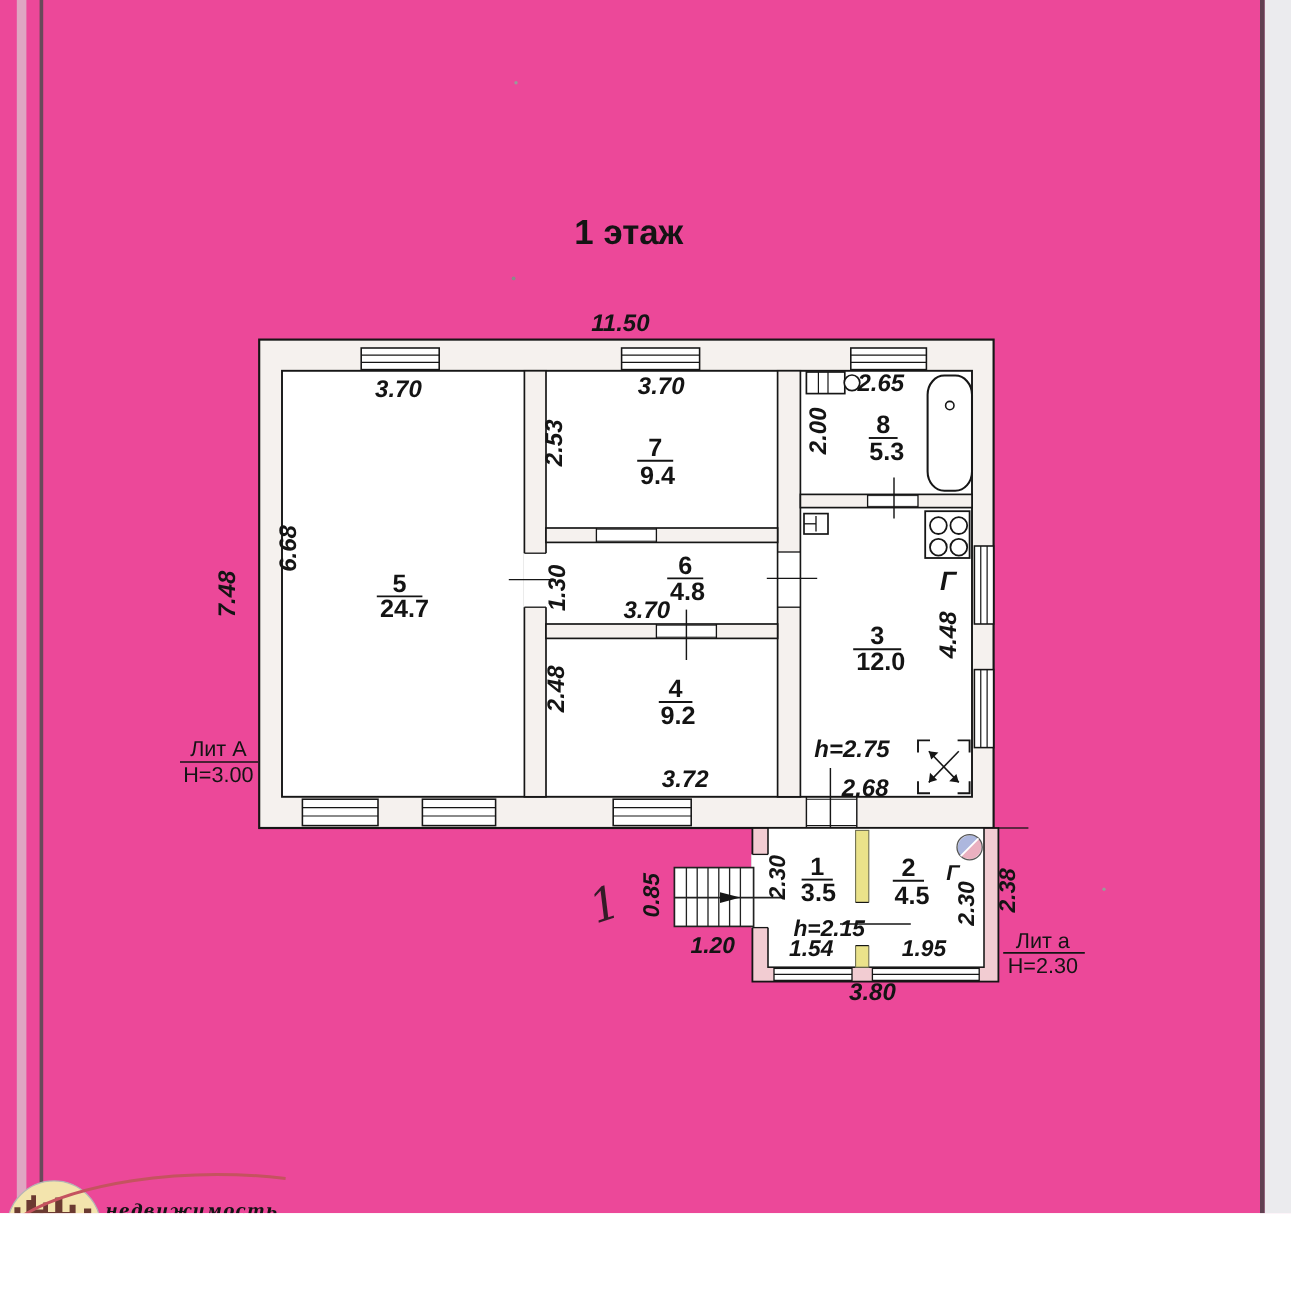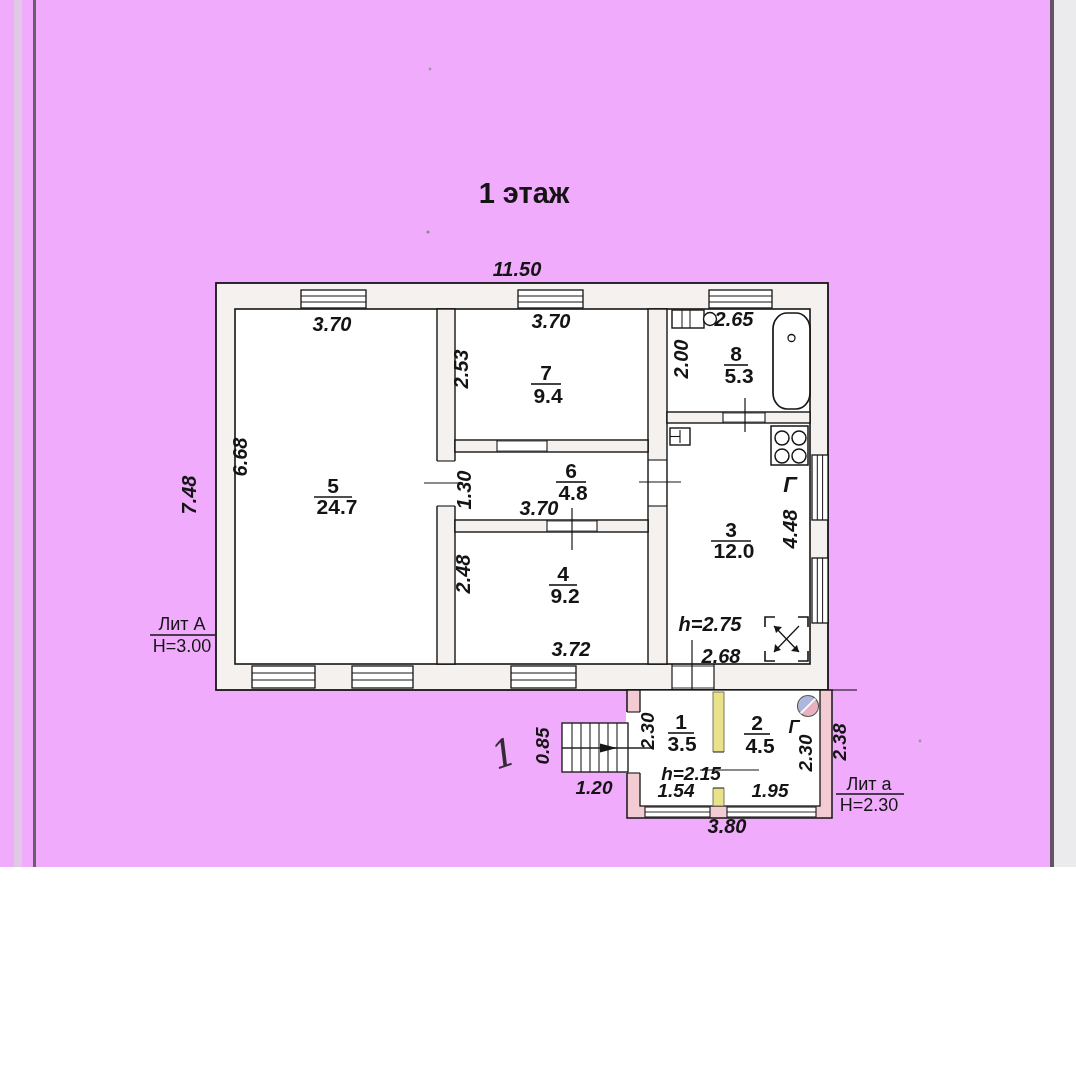--- a/index.html
+++ b/index.html
@@ -1,16 +1,16 @@
 <!DOCTYPE html>
 <html><head>
 <meta charset="utf-8">
 <style>
   html,body{margin:0;padding:0;background:#ffffff;}
-  .page{position:relative;width:1076px;height:867px;background:#f0abfc;overflow:hidden;
+  .page{position:relative;width:1076px;height:1011px;background:#ec4899;overflow:hidden;
         font-family:"Liberation Sans", sans-serif;}
   svg{display:block;}
   text{fill:#141414;}
   .dim{font:italic 700 20px "Liberation Sans",sans-serif;}
   .dim-sm{font:italic 700 19px "Liberation Sans",sans-serif;}
   .num{font:700 21px "Liberation Sans",sans-serif;}
   .lit{font:400 18px "Liberation Sans",sans-serif;}
   .gas{font:italic 700 22px "Liberation Sans",sans-serif;}
   .gas-sm{font:italic 700 18px "Liberation Sans",sans-serif;}
   .title{font:700 29px "Liberation Sans",sans-serif;}

